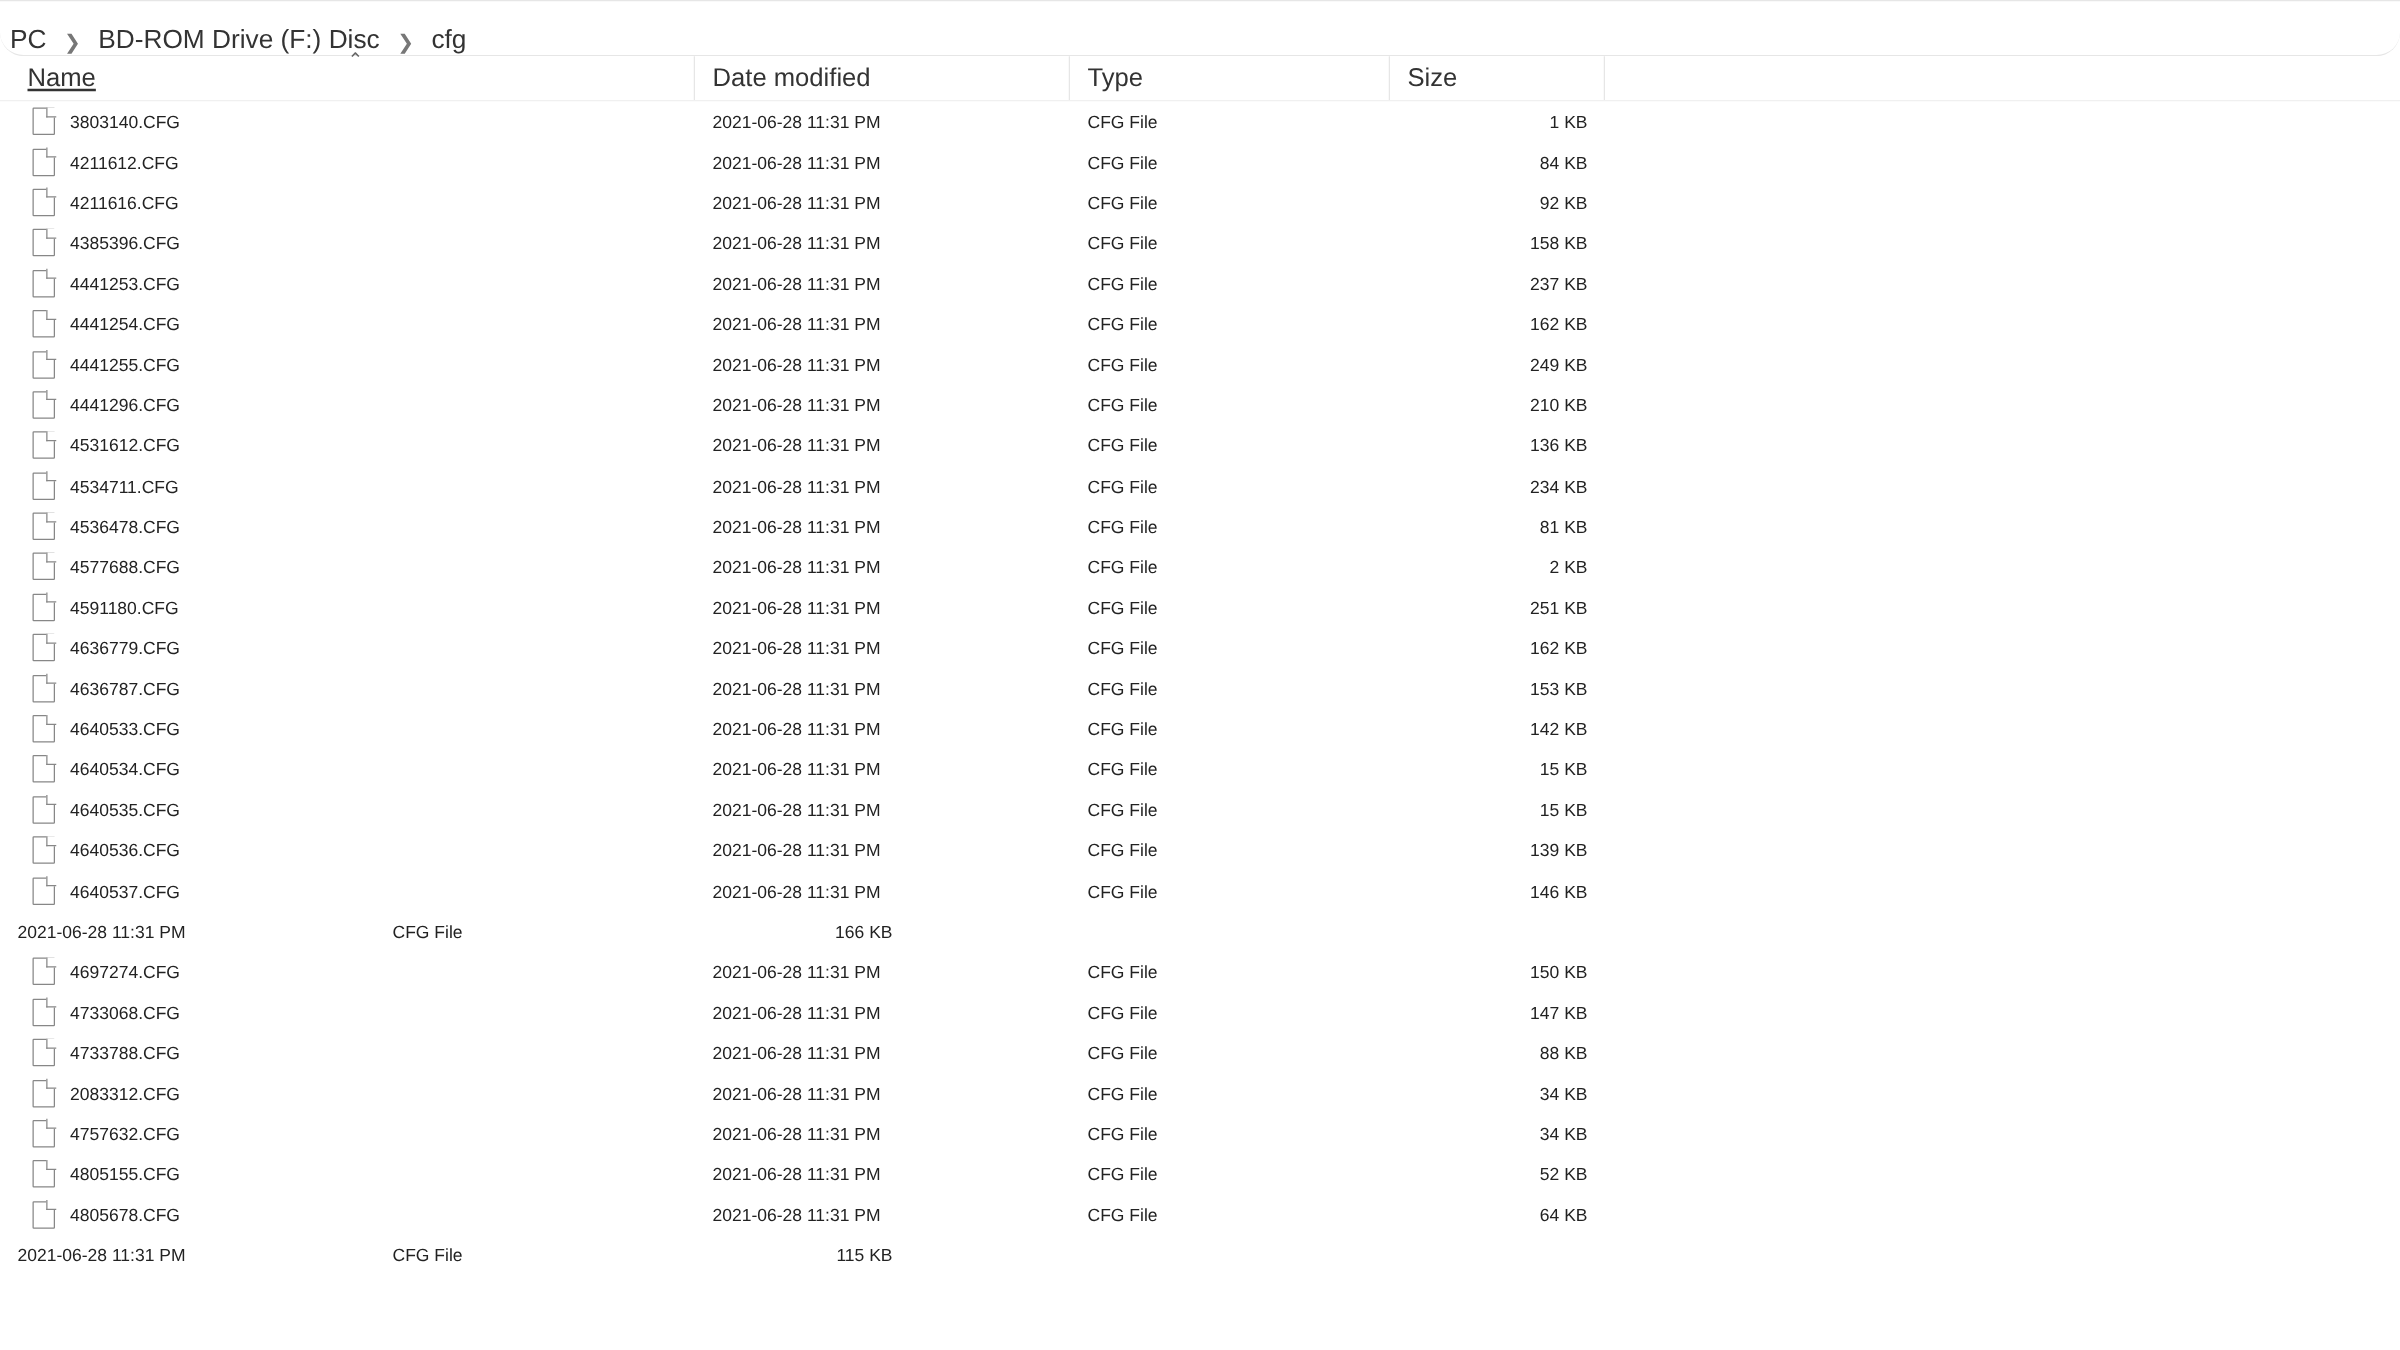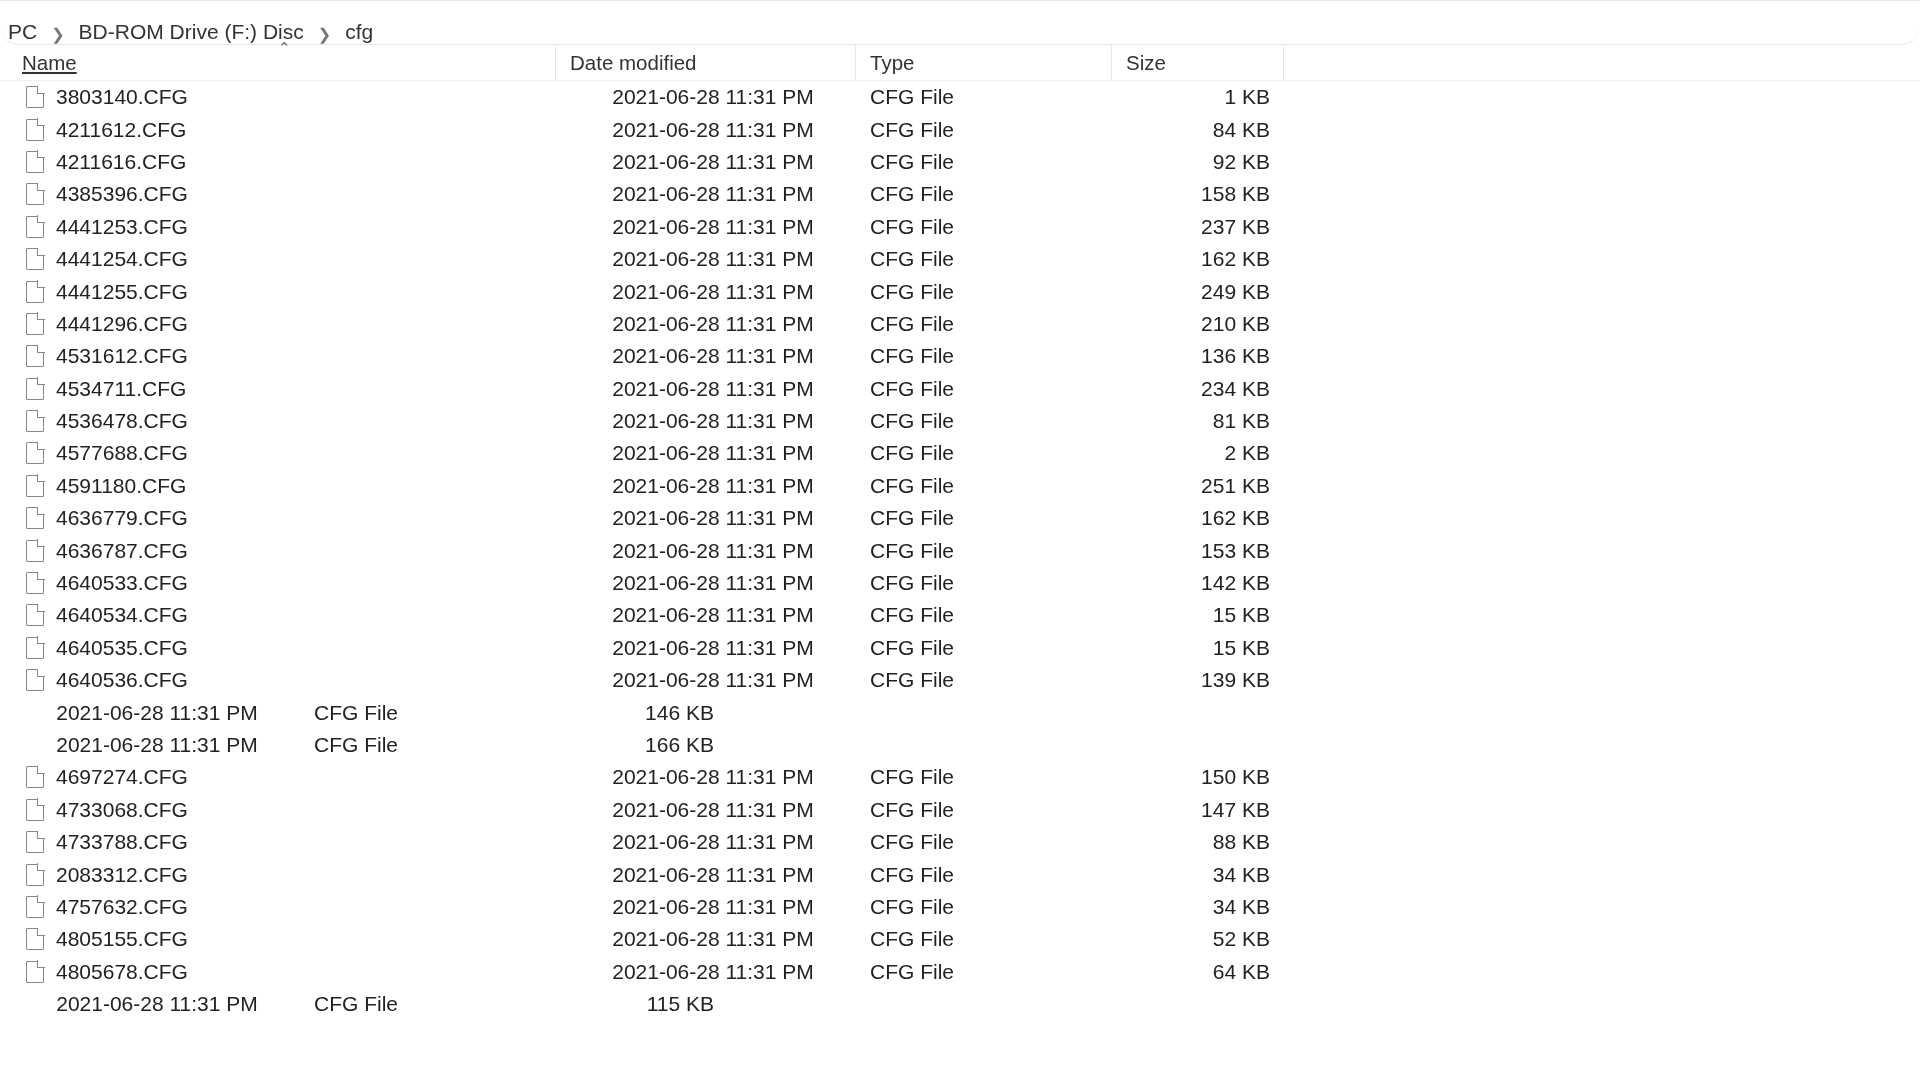--- a/index.html
+++ b/index.html
@@ -47,25 +47,25 @@
     top: -6px;
     left: 278px;
     font-size: 15px;
     color: #666;
   }
   .list { position: relative; }
   .row {
     display: flex;
     align-items: center;
     height: 32.4px;
-    font-size: 21px;
+    font-size: 14px;
     color: #222;
   }
   .c-name { width: 556px; padding-left: 26px; display: flex; align-items: center; gap: 12px; }
-  .c-date { width: 300px; padding-left: 14px; text-align: center; }
+  .c-date { width: 300px; padding-left: 14px; }
   .c-type { width: 256px; padding-left: 14px; }
   .c-size { width: 172px; padding-right: 14px; text-align: right; }
   .file-icon {
     width: 18px; height: 22px;
     border: 1.5px solid #878787;
     border-radius: 1px;
     position: relative;
     flex: 0 0 auto;
     background: #fff;
   }
@@ -274,20 +274,24 @@
       <div class="row">
         <div class="c-name">
           <span class="file-icon"></span>
           <span>4640536.CFG</span>
         </div>
         <div class="c-date">2021-06-28 11:31 PM</div>
         <div class="c-type">CFG File</div>
         <div class="c-size">139 KB</div>
       </div>
       <div class="row">
+        <div class="c-name">
+          <span class="file-icon"></span>
+          <span>4640537.CFG</span>
+        </div>
         <div class="c-date">2021-06-28 11:31 PM</div>
         <div class="c-type">CFG File</div>
         <div class="c-size">146 KB</div>
       </div>
       <div class="row">
         <div class="c-date">2021-06-28 11:31 PM</div>
         <div class="c-type">CFG File</div>
         <div class="c-size">166 KB</div>
       </div>
       <div class="row">

